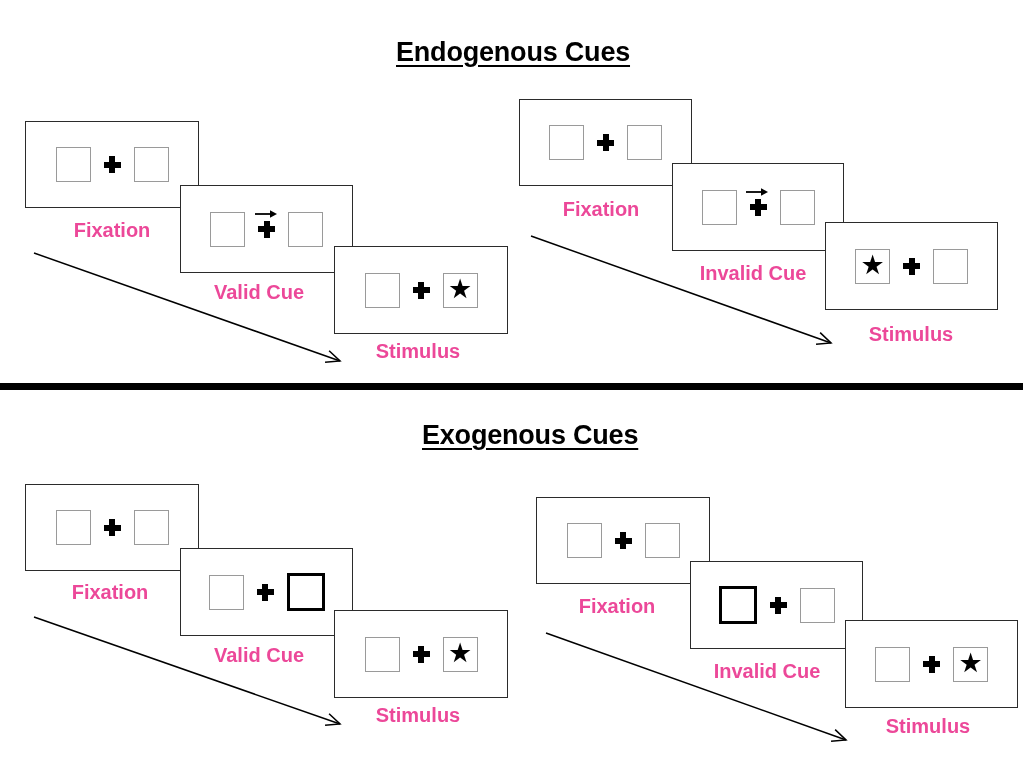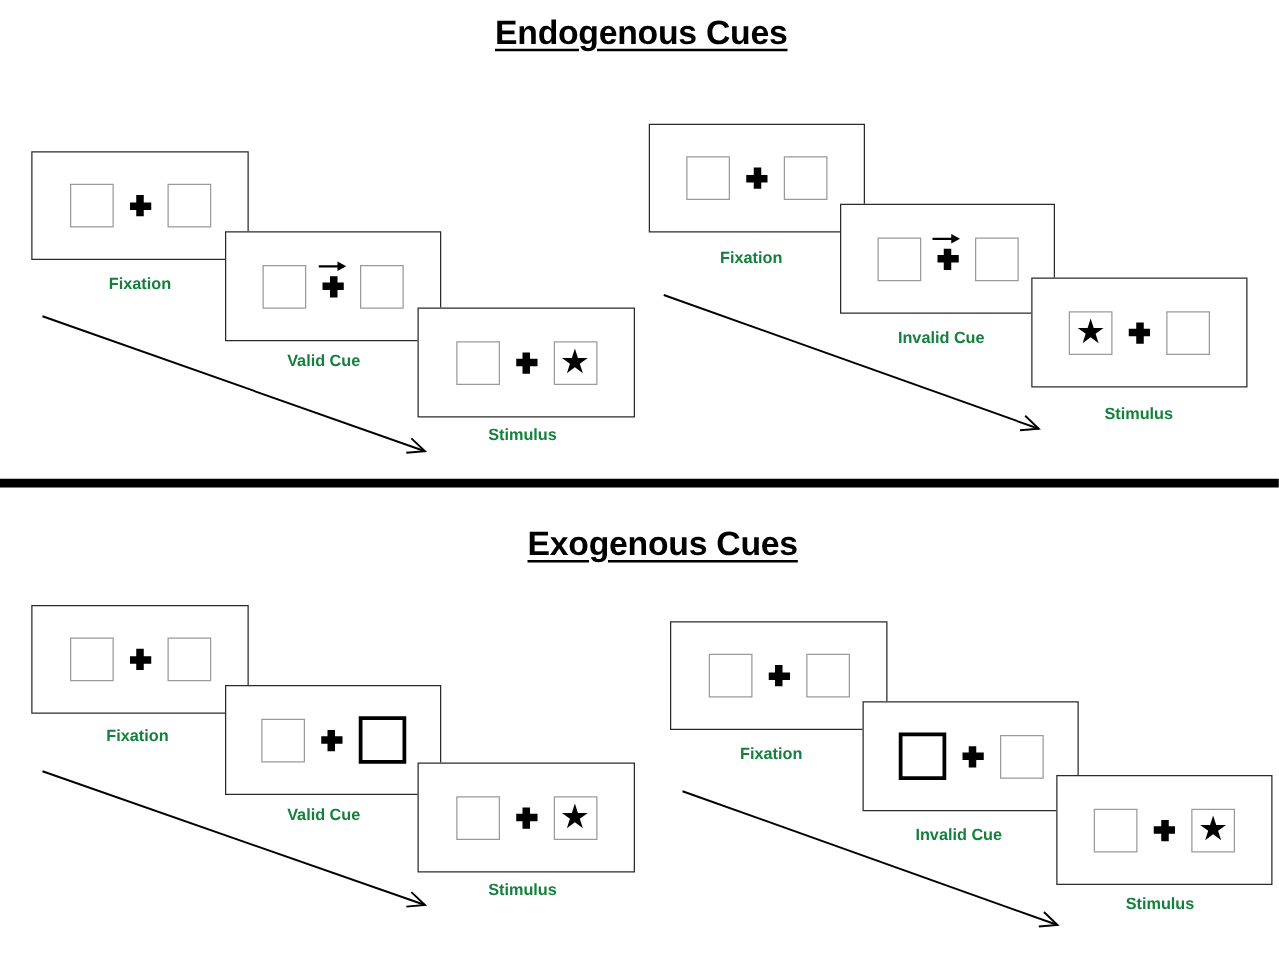--- a/index.html
+++ b/index.html
@@ -116,38 +116,38 @@
     transform: translateX(-50%);
     top: -16px;
     width: 26px;
     height: 10px;
   }
 
   
   .caption {
     position: absolute;
     font-weight: bold;
-    font-size: 13px;
-    color: #15803d;
+    font-size: 20px;
+    color: #ec4899;
     white-space: nowrap;
     text-align: center;
   }
 
   
   .flow-arrow {
     position: absolute;
     overflow: visible;
     pointer-events: none;
   }
 </style>
 </head>
 <body>
 
 <div id="stage">
-    <div class="section-title" style="left: 396px; top: 11px; text-align: right;">Endogenous Cues</div>
+    <div class="section-title" style="left: 396px; top: 37px; text-align: right;">Endogenous Cues</div>
     <div class="flow-arrow" style="left: 24px; top: 243px; width: 326px; height: 128px;"><svg width="326" height="128" viewBox="0 0 326 128">
         <path d="M10 10 L316 118" stroke="#000" stroke-width="1.5" fill="none"></path>
         <path d="M301.04882610383544 119.20929695552739 L316 118 L305.120152563686 107.67387198595077" stroke="#000" stroke-width="1.5" fill="none"></path>
       </svg></div>
     <div class="panel" style="left: 25px; top: 121px; width: 174px; height: 87px;">
       <div class="panel-inner">
         <div class="box"></div>
         <div class="plus"></div>
         <div class="box"></div>
       </div>

